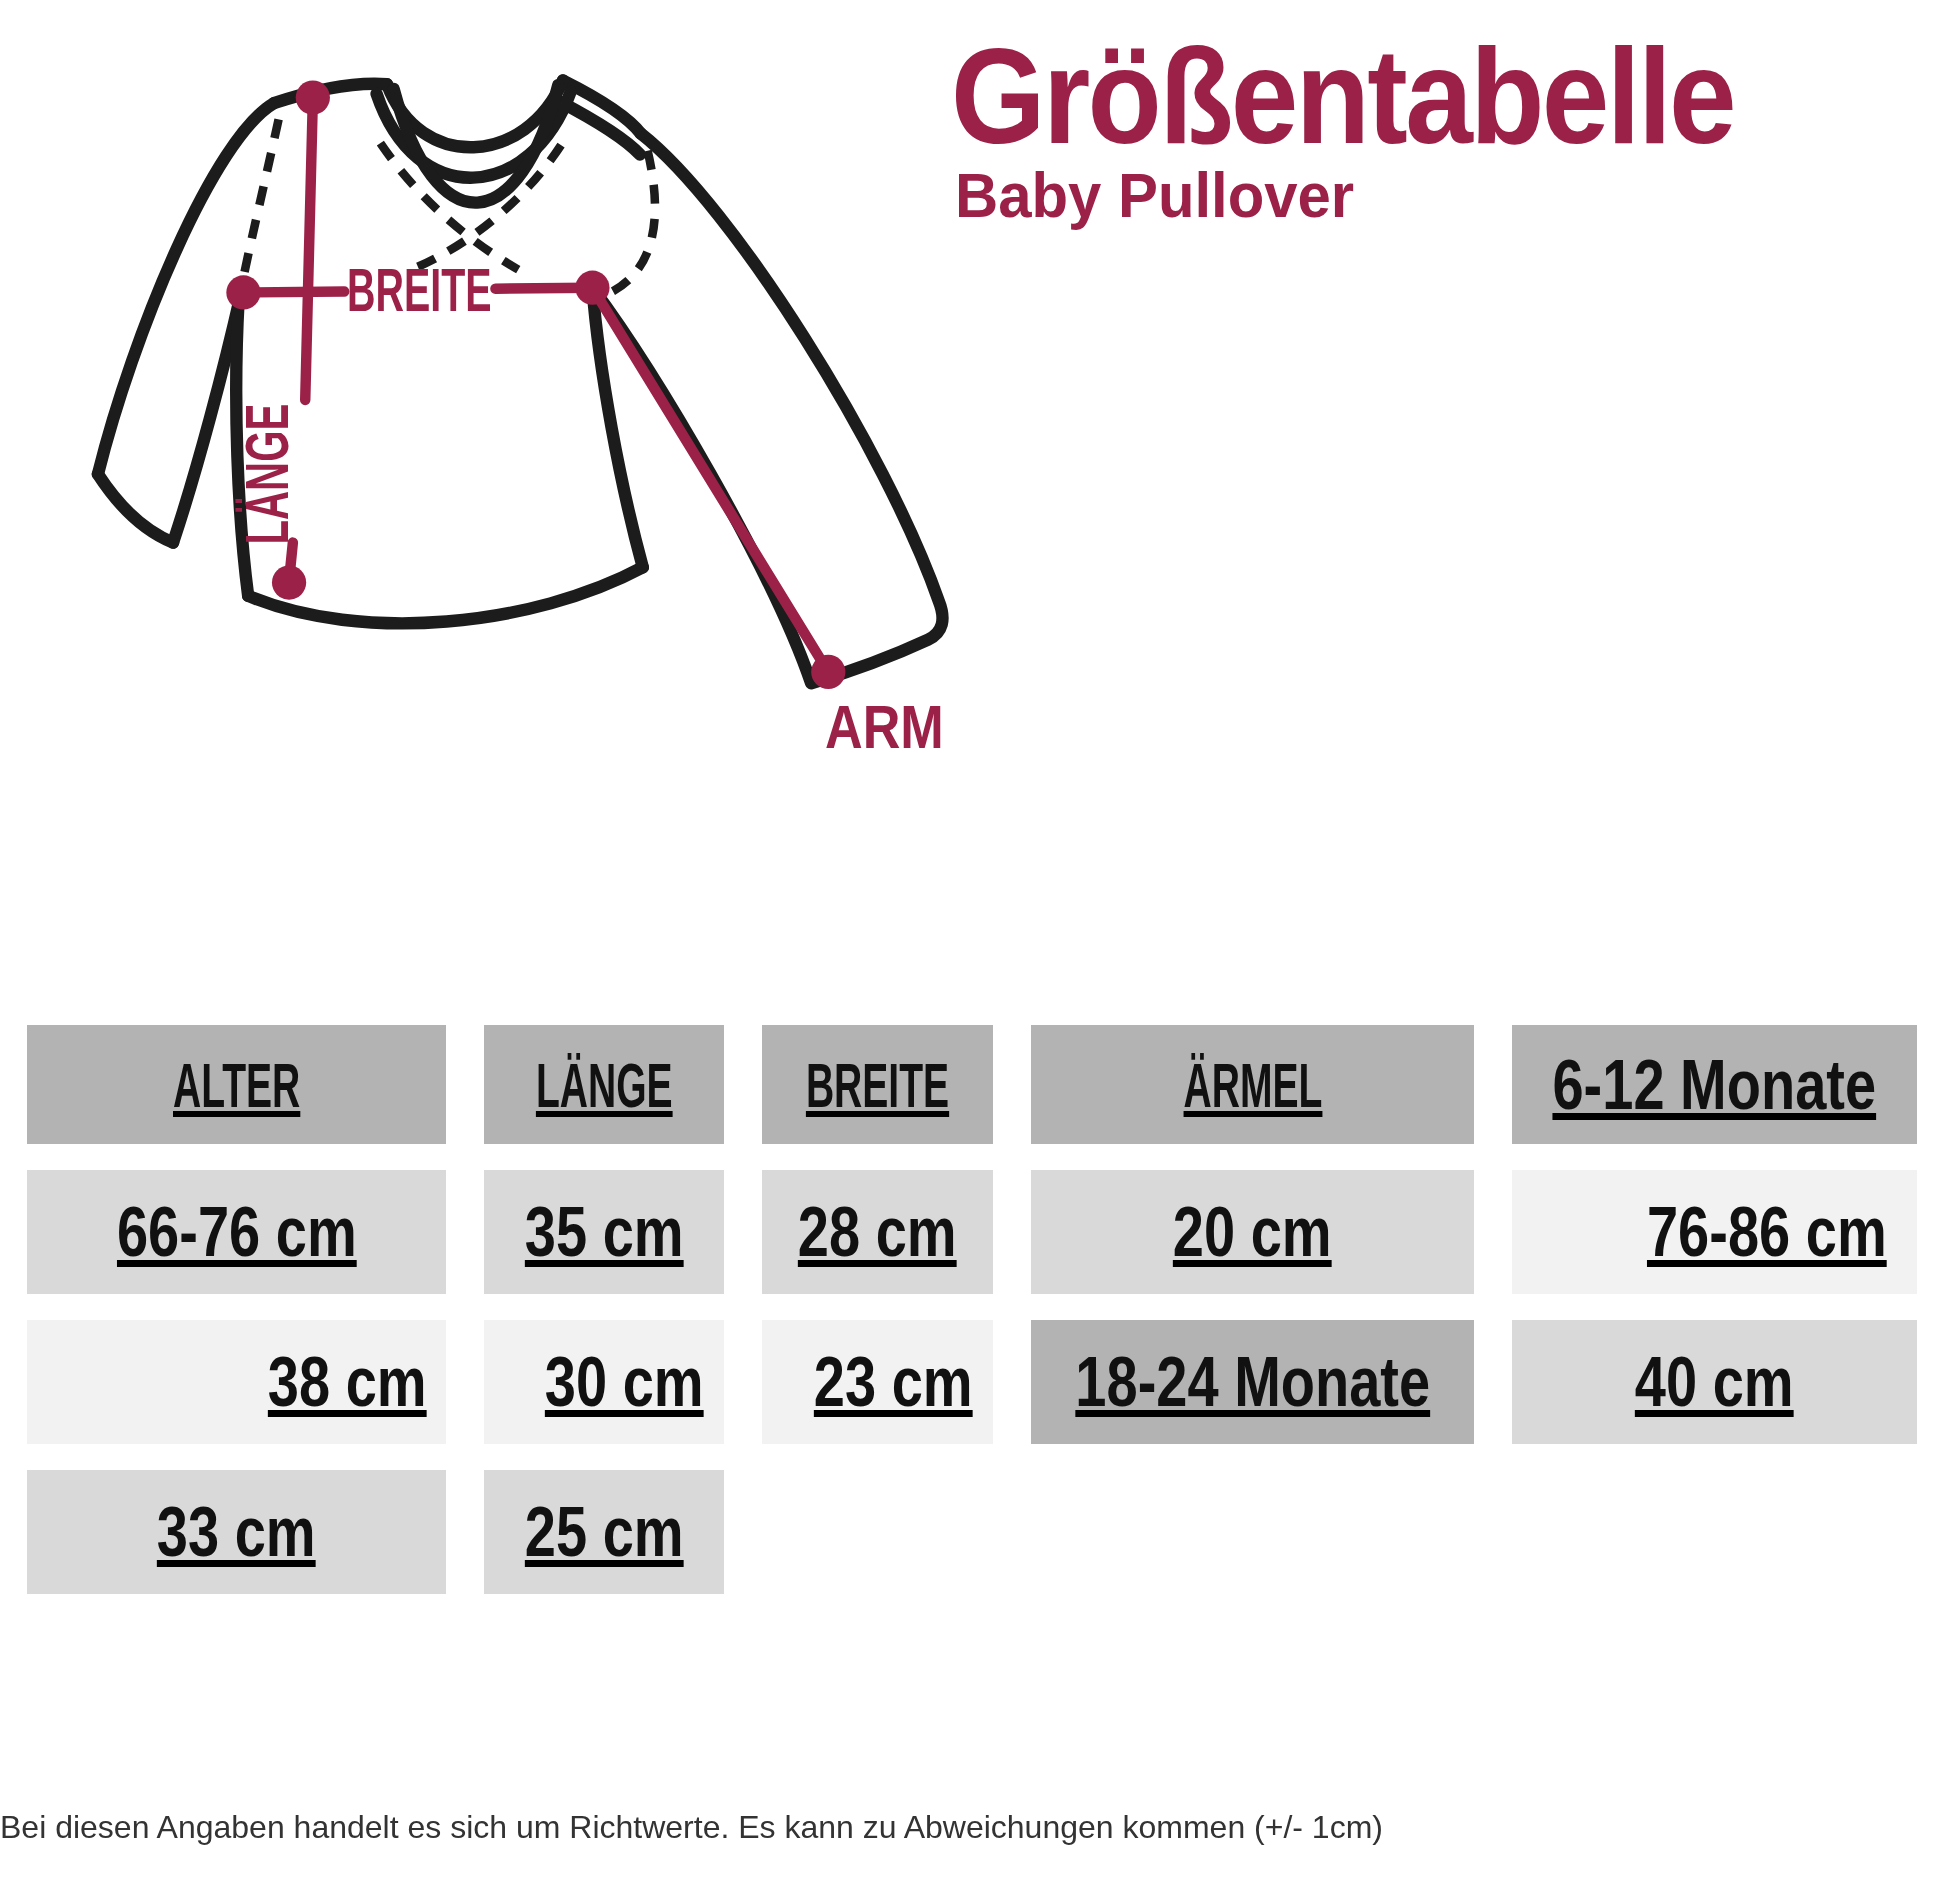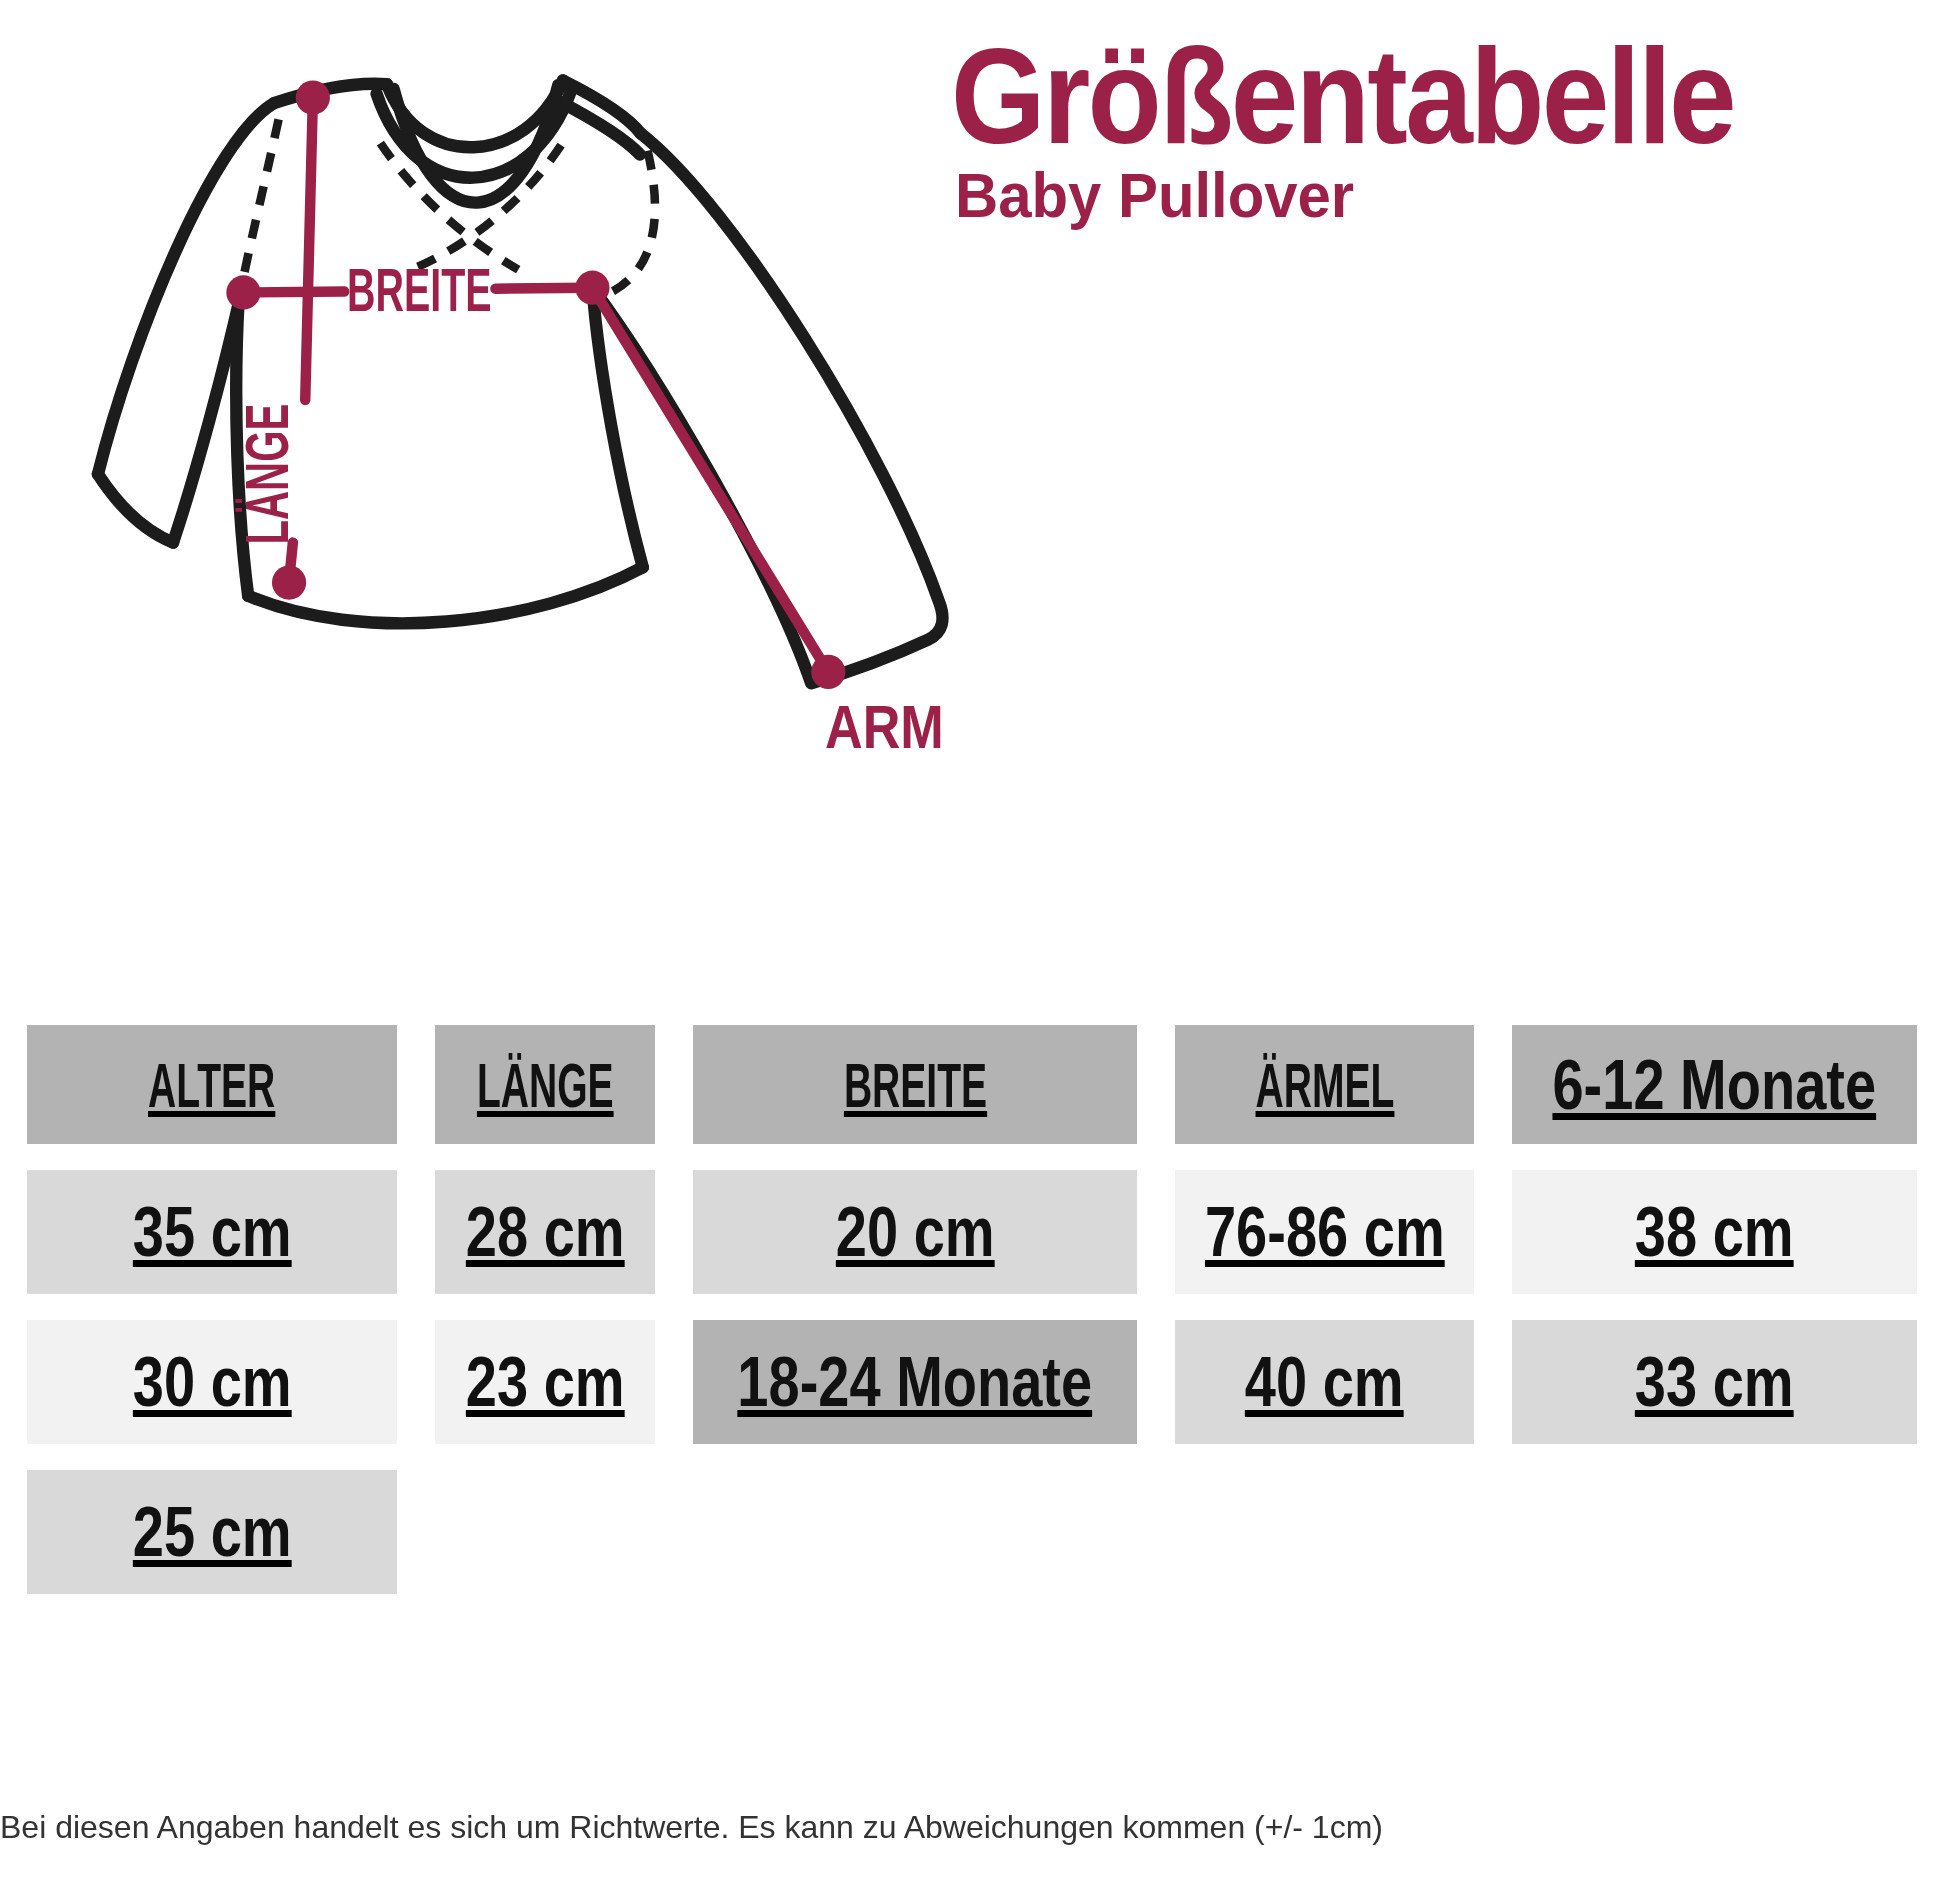--- a/index.html
+++ b/index.html
@@ -36,21 +36,21 @@
   .table{
     position:absolute;left:27px;top:1025px;width:1890px;
     display:grid;
     grid-template-columns:6.04fr 3.45fr 2.93fr 2.93fr 2.93fr;
     grid-template-rows:119px 124px 124px 124px;
     column-gap:38px;row-gap:26px;
   }
   .cell{display:flex;align-items:center;justify-content:center;text-decoration:underline;}
   .hdr,.age{background:#b3b3b3;}
   .dark{background:#d9d9d9;}
-  .light{background:#f2f2f2;}
+  .light{background:#f2f2f2;justify-content:flex-end;}
   .ct{display:inline-block;font-weight:bold;color:#111;white-space:nowrap;}
   .hdr .ct{font-size:63px;transform:scaleX(.62);}
   .age .ct,.val .ct{font-size:70px;transform:scaleX(.8);}
   
   .footnote{
     position:absolute;left:0;top:1809px;width:100%;
     text-align:left;font-size:32px;color:#333333;
   }
 </style>
 </head>
@@ -111,20 +111,23 @@
       <div class="cell hdr">
         <span class="ct">BREITE</span>
       </div>
       <div class="cell hdr">
         <span class="ct">ÄRMEL</span>
       </div>
       <div class="cell age">
         <span class="ct">6-12 Monate</span>
       </div>
       <div class="cell val dark">
+        <span class="ct">66-76 cm</span>
+      </div>
+      <div class="cell val dark">
         <span class="ct">35 cm</span>
       </div>
       <div class="cell val dark">
         <span class="ct">28 cm</span>
       </div>
       <div class="cell val dark">
         <span class="ct">20 cm</span>
       </div>
       <div class="cell val light">
         <span class="ct">76-86 cm</span>

